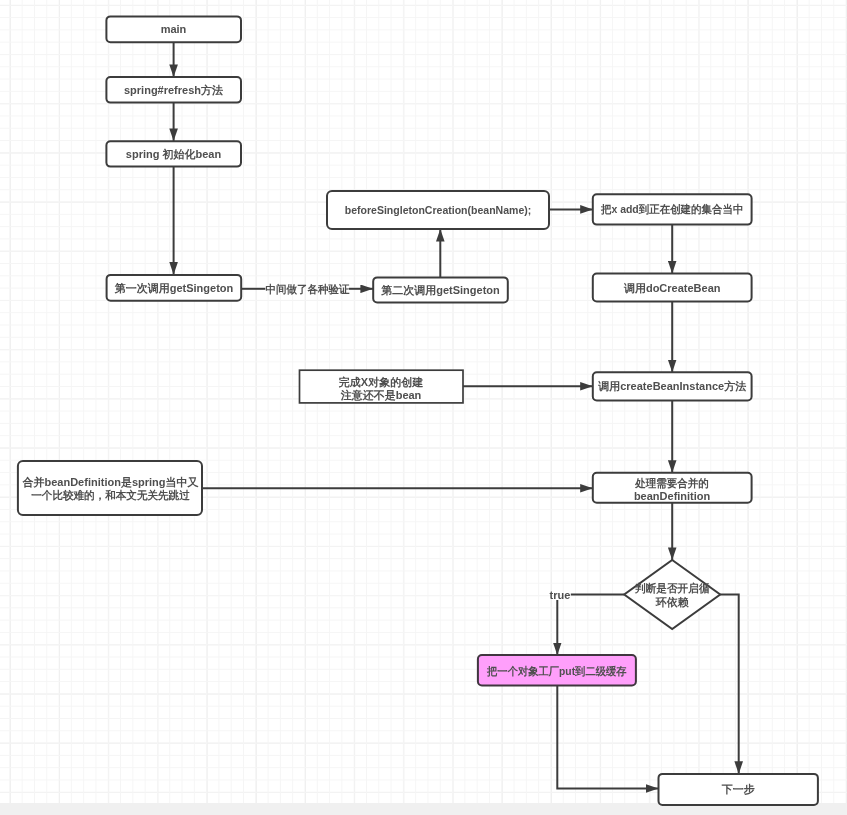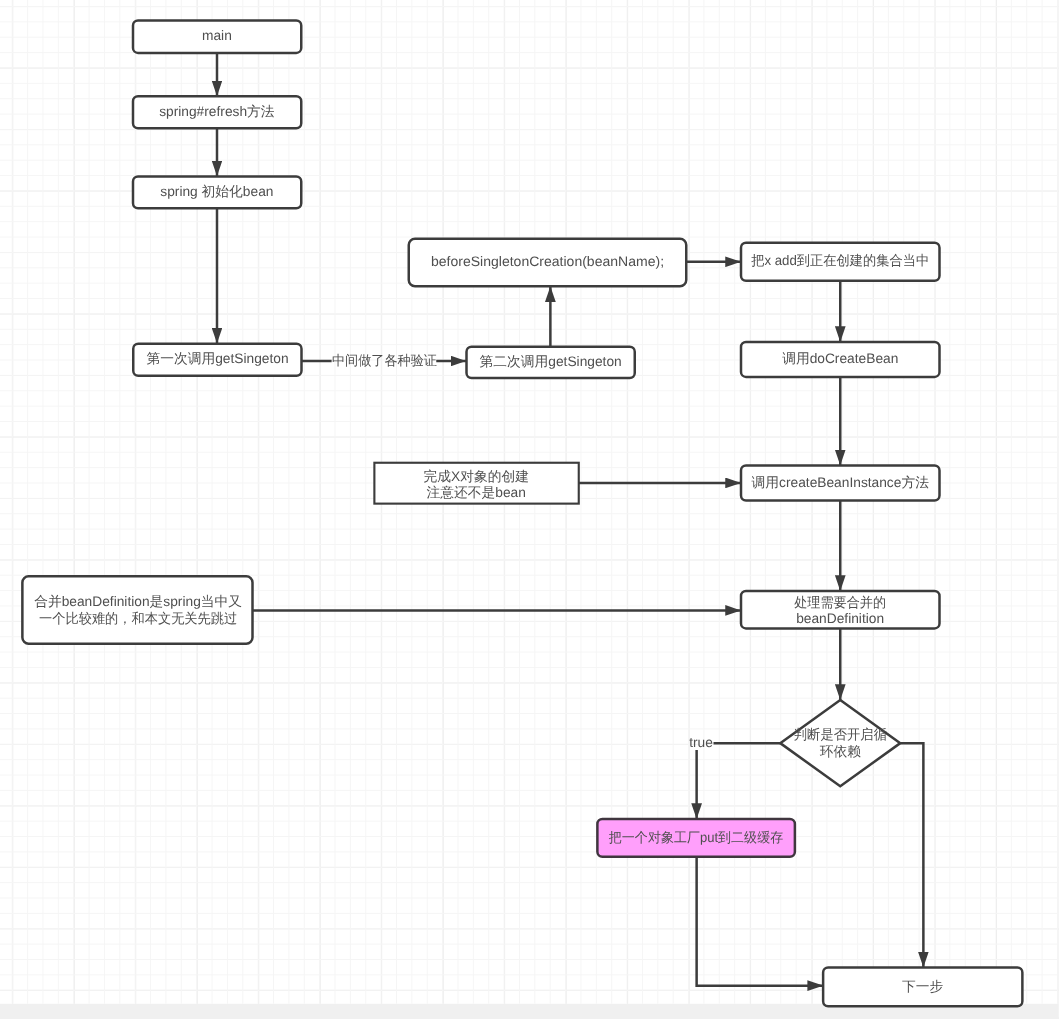--- a/index.html
+++ b/index.html
@@ -1,17 +1,17 @@
 <!DOCTYPE html>
 <html><head>
 <meta charset="utf-8">
 <style>
   html,body{margin:0;padding:0;}
   body{width:847px;height:815px;background:#f0f0f0;font-family:"Liberation Sans",sans-serif;overflow:hidden;}
-  #canvas{position:absolute;left:0;top:0;width:766px;height:815px;}
+  #canvas{position:absolute;left:0;top:0;width:766px;height:815px;font-weight:bold;}
   .grid{position:absolute;left:0;top:0;width:847px;height:803px;background-color:#ffffff;
     background-image:
       linear-gradient(to right, #f5f5f5 1px, transparent 1px),
       linear-gradient(to bottom, #f5f5f5 1px, transparent 1px),
       linear-gradient(to right, #e9e9e9 1px, transparent 1px),
       linear-gradient(to bottom, #e9e9e9 1px, transparent 1px);
     background-size: 12.3px 12.3px, 12.3px 12.3px, 49.2px 49.2px, 49.2px 49.2px;
     background-position: 9.4px 4.8px, 9.4px 4.8px, 9.8px 4.9px, 9.8px 4.9px;
   }
   svg.flow{position:absolute;left:0;top:0;}

